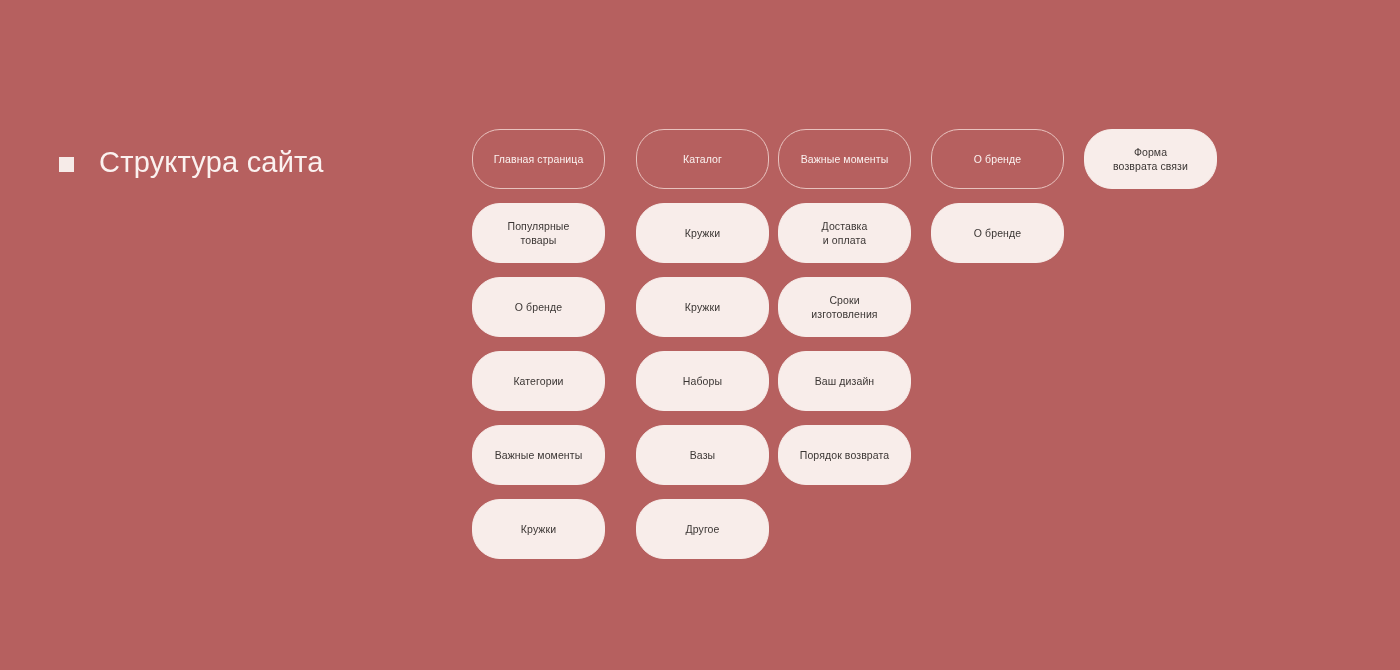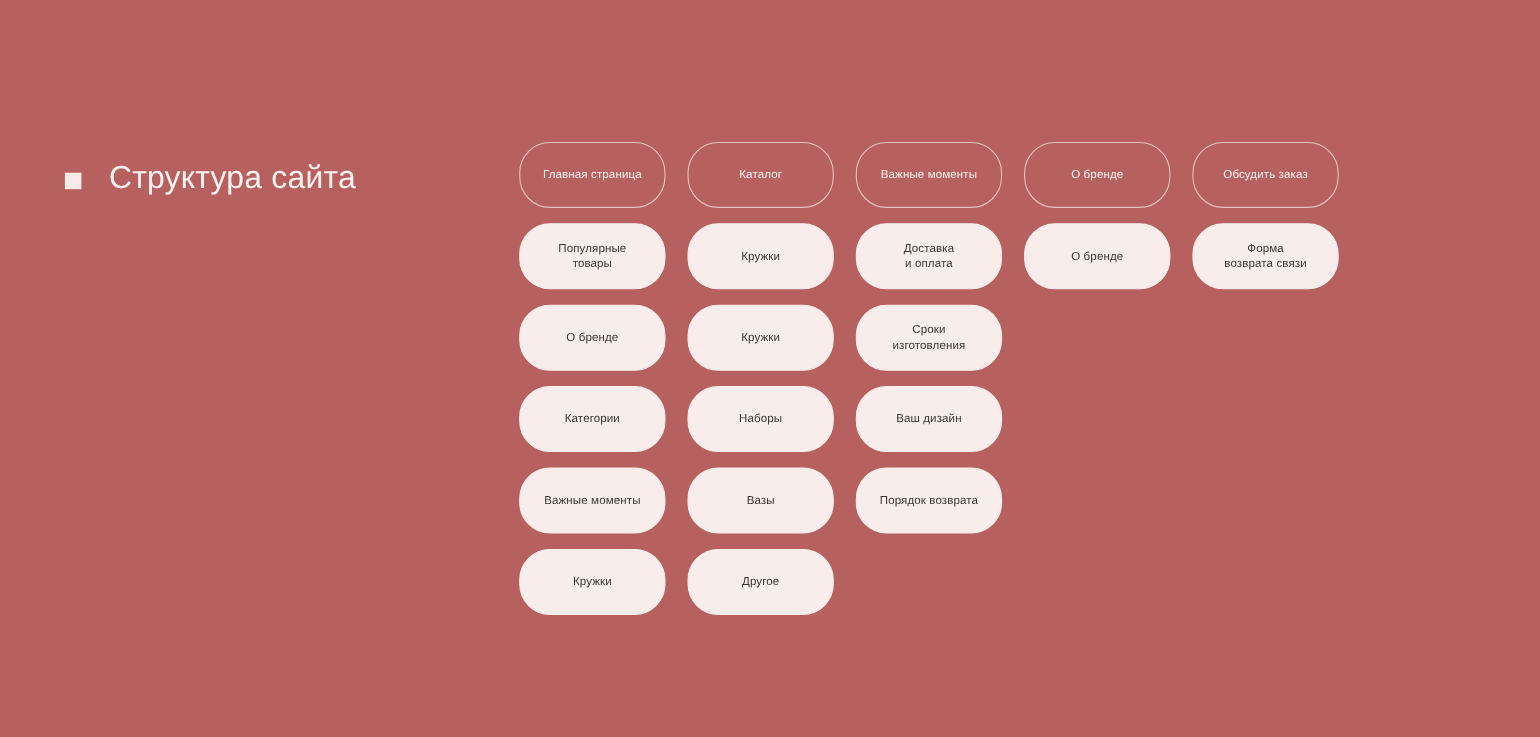--- a/index.html
+++ b/index.html
@@ -56,21 +56,21 @@
     width: 746px;
     height: 420px;
   }
 
   .grid-col {
     position: absolute;
     top: 0;
     width: 133px;
   }
   .grid-col[data-col="0"] { left: 0px; }
-  .grid-col[data-col="1"] { left: 153px; }
+  .grid-col[data-col="1"] { left: 164px; }
   .grid-col[data-col="2"] { left: 306px; }
   .grid-col[data-col="3"] { left: 459px; }
   .grid-col[data-col="4"] { left: 612px; }
 
   .node {
     box-sizing: border-box;
     width: 133px;
     height: 60px;
     margin-bottom: 14px;
     display: flex;
@@ -174,23 +174,20 @@
       </div>
       <div class="grid-col" data-col="3">
         <div class="node level-1">
           <span class="node-label">О бренде</span>
         </div>
         <div class="node level-2">
           <span class="node-label">О бренде</span>
         </div>
       </div>
       <div class="grid-col" data-col="4">
-        <div class="node level-1">
-          <span class="node-label">Обсудить заказ</span>
-        </div>
         <div class="node level-2">
           <span class="node-label">Форма
 возврата связи</span>
         </div>
       </div>
     </div>
 
 </div>
 
 </body></html>

